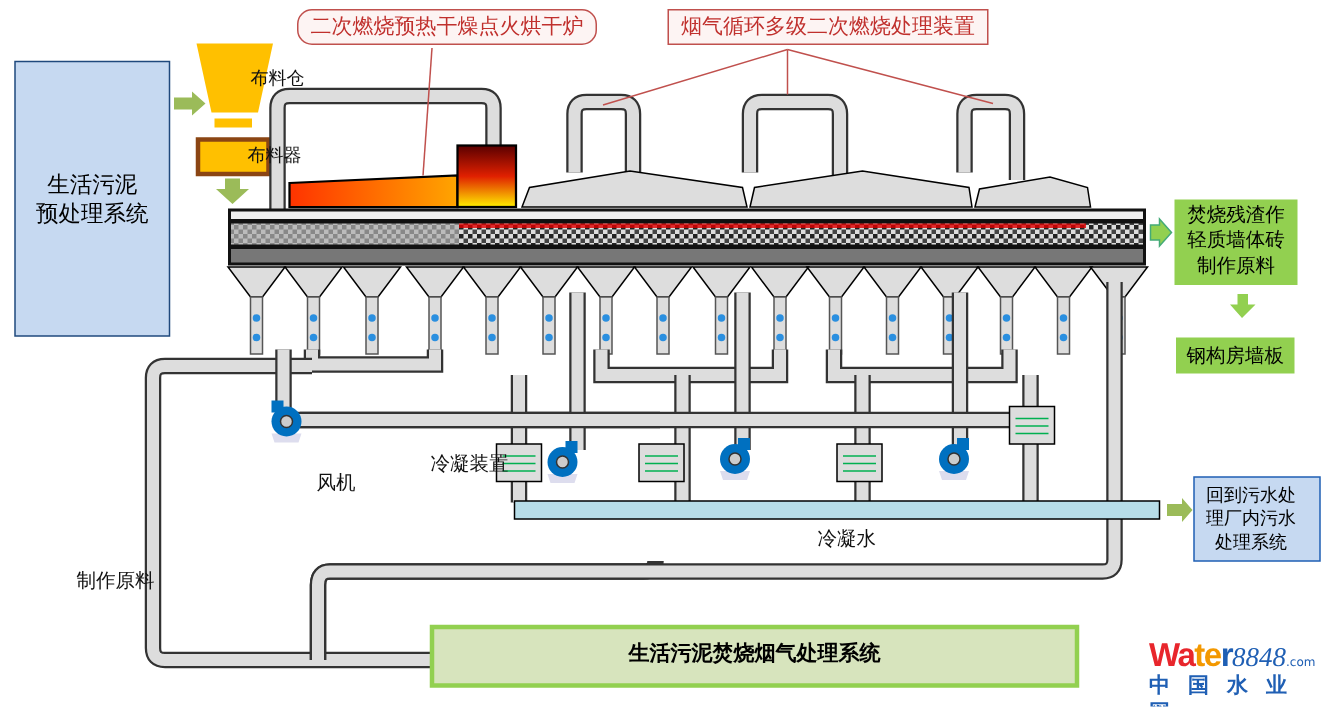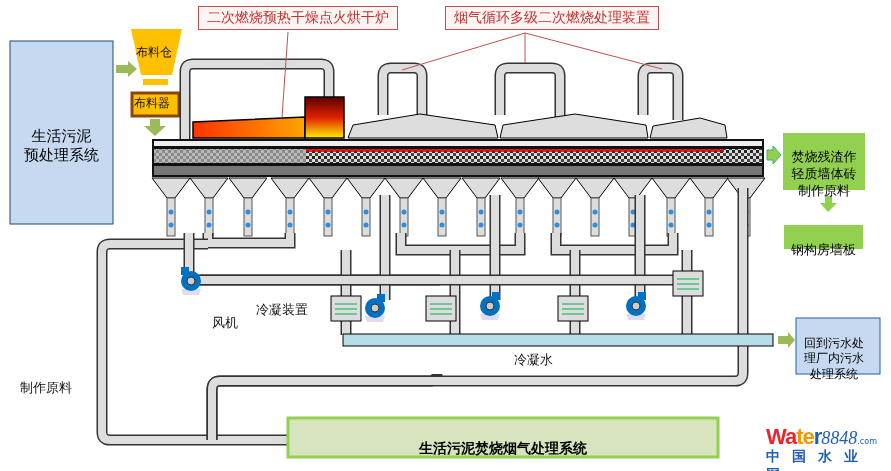--- a/index.html
+++ b/index.html
@@ -1,19 +1,19 @@
 <!DOCTYPE html>
 <html><head>
 <meta charset="utf-8">
 <style>
   html,body{margin:0;padding:0;background:#fff;}
   body{width:891px;height:471px;position:relative;overflow:hidden;font-family:"DejaVu Sans",sans-serif;}
   #stage{position:absolute;left:0;top:0;width:891px;height:471px;}
-  .lbl{position:absolute;font-size:13px;color:#111;white-space:nowrap;line-height:1.25;}
-  .box{position:absolute;display:flex;align-items:center;justify-content:center;text-align:center;box-sizing:border-box;margin-top:13px;}
+  .lbl{position:absolute;font-size:13px;color:#111;white-space:nowrap;line-height:1.25;padding-left:31px;}
+  .box{position:absolute;display:flex;align-items:center;justify-content:center;text-align:center;box-sizing:border-box;}
   .callout{position:absolute;border:1px solid #c0504d;background:#fdf4f3;color:#c0302d;font-size:14px;padding:2px 8px;white-space:nowrap;}
   .logo{position:absolute;left:766px;top:424px;}
   .logo .w1{font-family:"Liberation Sans",sans-serif;font-weight:bold;font-size:22px;letter-spacing:-1px;}
   .logo .w2{font-family:"Liberation Serif",serif;font-style:italic;font-size:18px;color:#1f5fb4;}
   .logo .w3{font-size:8px;color:#1f5fb4;}
   .logo .cn{font-size:14px;color:#1f5fb4;font-weight:bold;letter-spacing:12px;margin-top:-2px;}
 </style>
 </head>
 <body>
 
@@ -242,27 +242,27 @@
 
   <rect x="796" y="318" width="84" height="56" fill="#c6d9f1" stroke="#1f5fb4"></rect>
 
   <rect x="288" y="418" width="430" height="39" fill="#d7e4bd" stroke="#92d050" stroke-width="3"></rect>
 </svg>
 
 <div class="box" style="left:10px;top:41px;width:103px;height:183px;font-size:15px;white-space:pre-line;">生活污泥
 预处理系统</div>
 <div class="lbl" style="left:136px;top:45px;font-size:12px;">布料仓</div>
 <div class="lbl" style="left:134px;top:96px;font-size:12px;">布料器</div>
-<div class="callout" style="left:198px;top:6px;">二次燃烧预热干燥点火烘干炉</div>
+<div class="callout" style="left:198px;top:6px;border-radius:10px;">二次燃烧预热干燥点火烘干炉</div>
 <div class="callout" style="left:445px;top:6px;">烟气循环多级二次燃烧处理装置</div>
 <div class="box" style="left:783px;top:133px;width:82px;height:57px;font-size:13px;white-space:pre-line;line-height:1.3;">焚烧残渣作
 轻质墙体砖
 制作原料</div>
 <div class="box" style="left:784px;top:225px;width:79px;height:24px;font-size:13px;">钢构房墙板</div>
-<div class="lbl" style="left:180px;top:315px;margin-left:32px;">风机</div>
+<div class="lbl" style="left:180px;top:315px;">风机</div>
 <div class="lbl" style="left:256px;top:302px;">冷凝装置</div>
 <div class="lbl" style="left:514px;top:352px;">冷凝水</div>
 <div class="box" style="left:796px;top:318px;width:76px;height:56px;font-size:12px;white-space:pre-line;line-height:1.3;">回到污水处
 理厂内污水
 处理系统</div>
 <div class="lbl" style="left:20px;top:380px;">制作原料</div>
 <div class="box" style="left:288px;top:418px;width:430px;height:35px;font-size:14px;font-weight:bold;">生活污泥焚烧烟气处理系统</div>
 
 <div class="logo">
   <div><span class="w1" style="color:#e8262c">Wa</span><span class="w1" style="color:#f39800">te</span><span class="w1" style="color:#1f5fb4">r</span><span class="w2">8848</span><span class="w3">.com</span></div>

